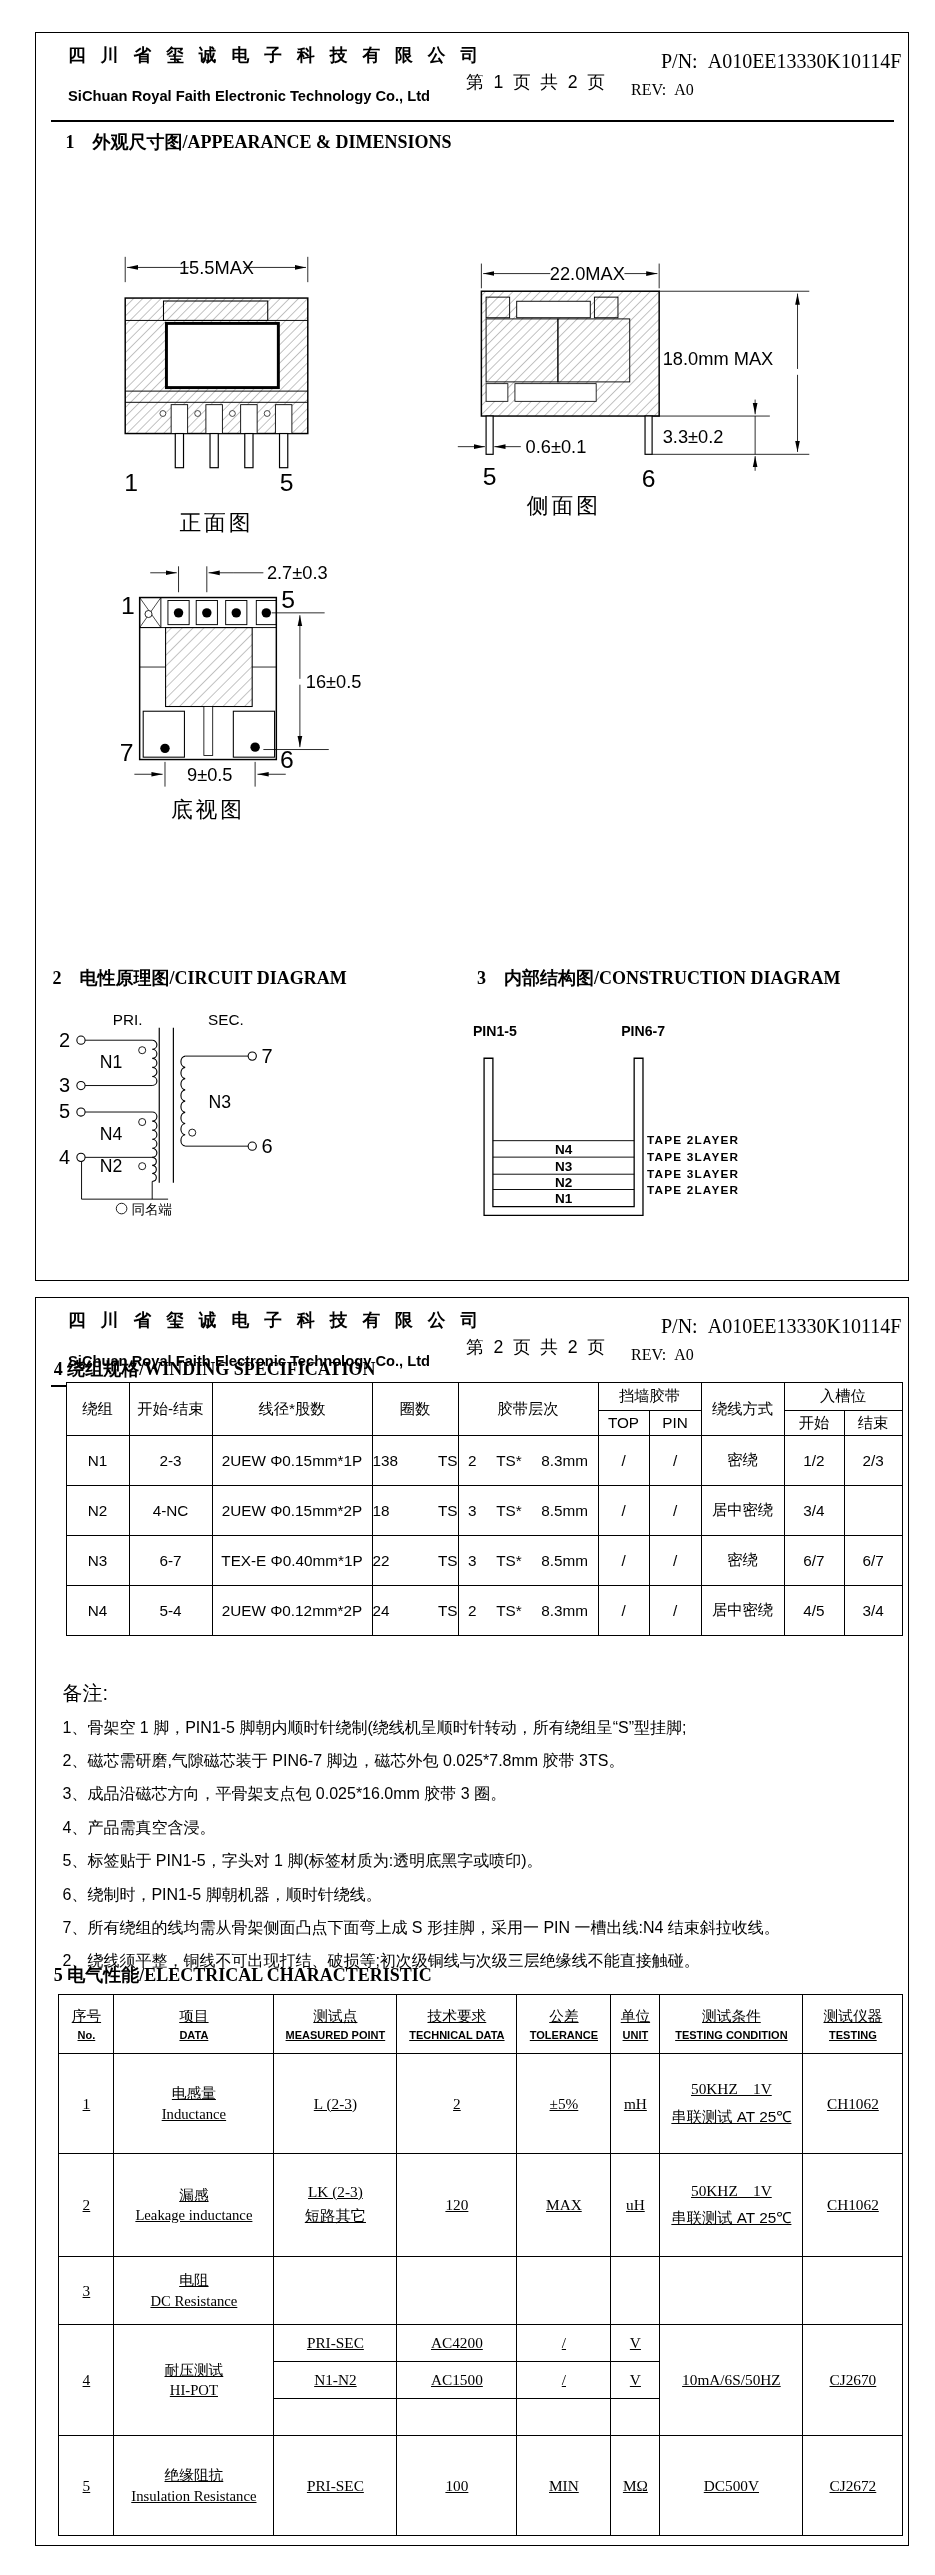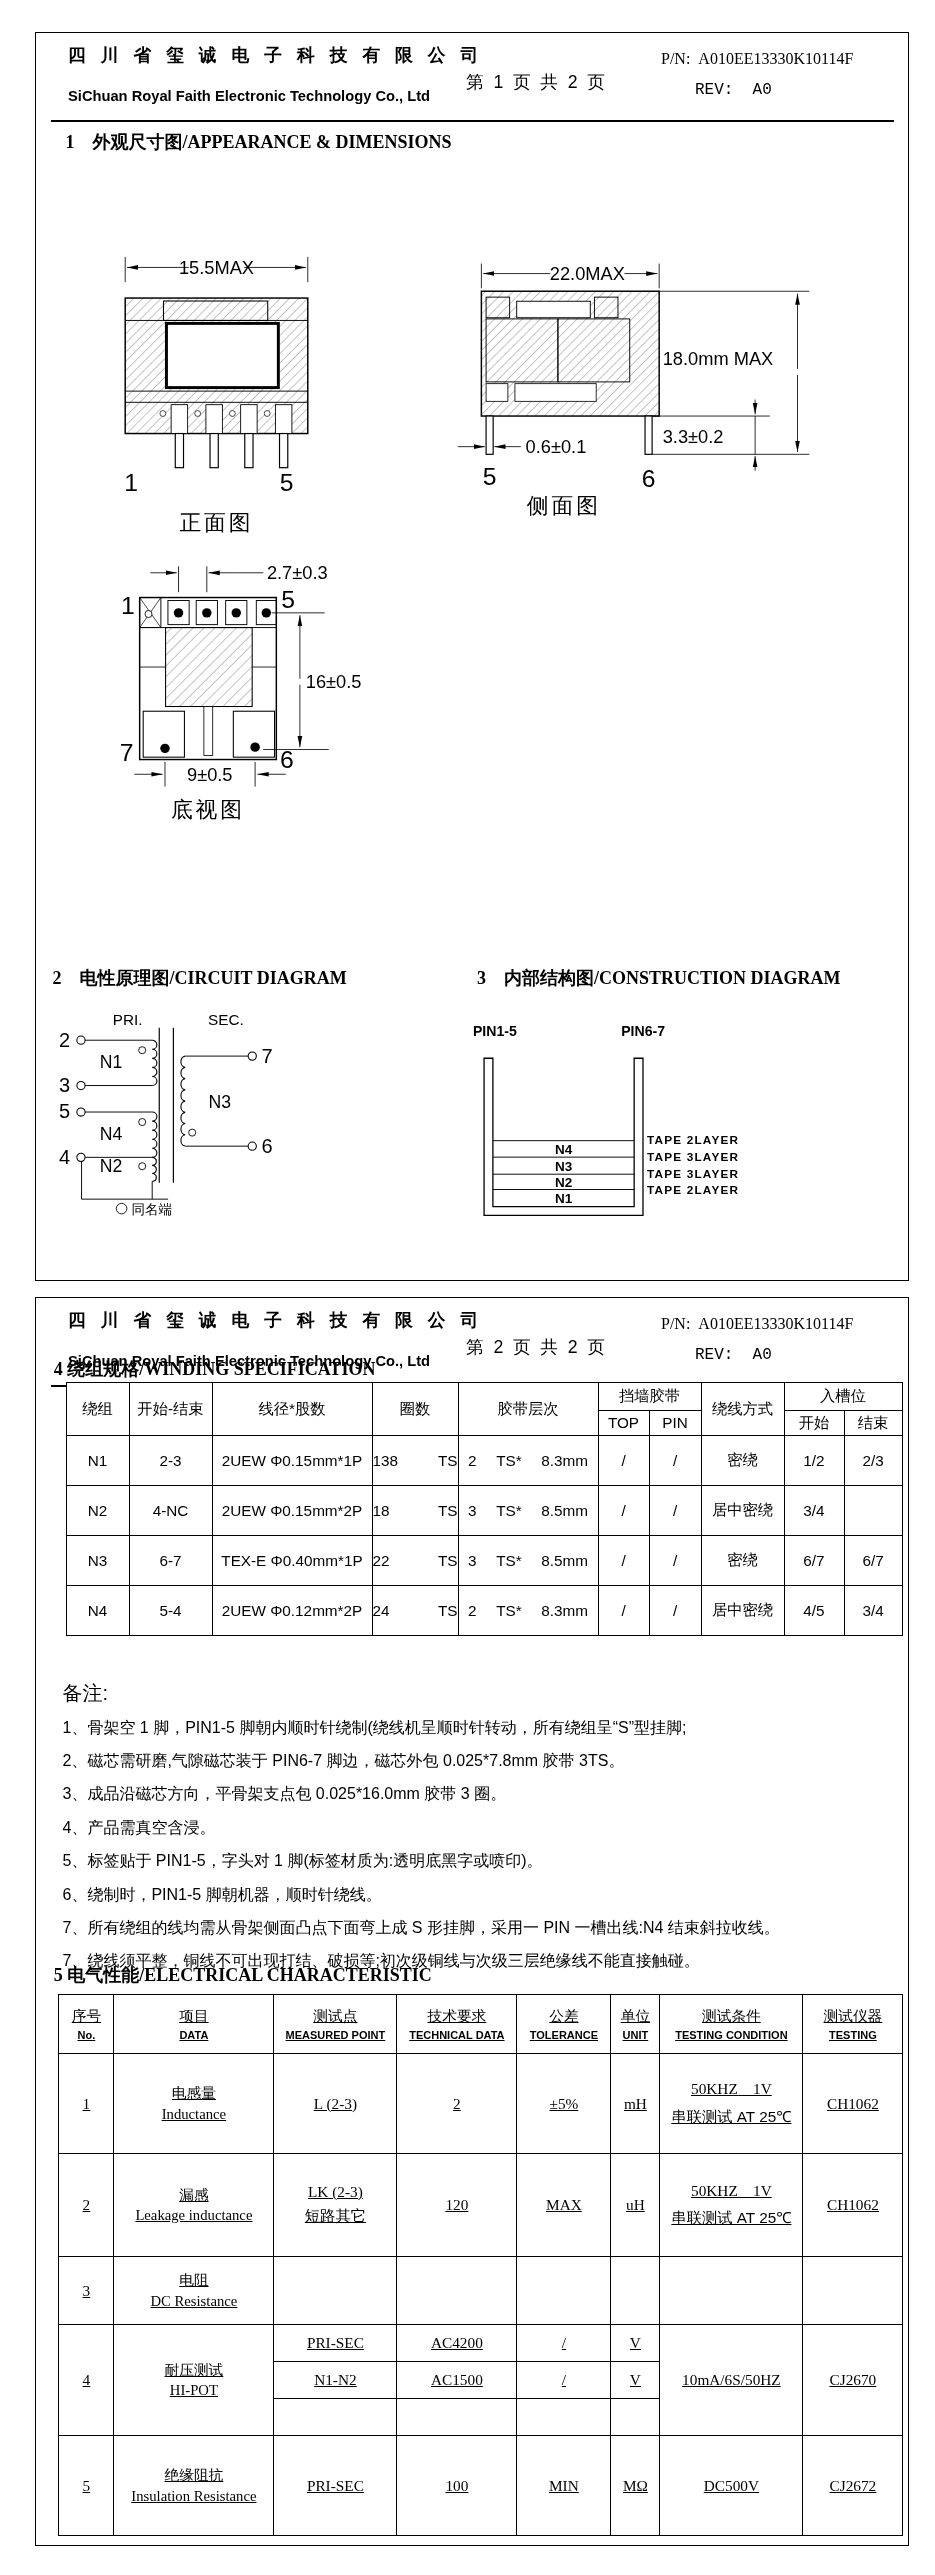--- a/index.html
+++ b/index.html
@@ -3,22 +3,22 @@
 <meta charset="utf-8">
 <style>
   html,body{margin:0;padding:0;background:#fff;}
   body{width:935px;height:2576px;position:relative;font-family:"Liberation Sans",sans-serif;color:#000;}
   .page{position:absolute;left:35px;width:872px;height:1247px;border:1.2px solid #000;background:#fff;}
   #p1{top:32px;} #p2{top:1297px;}
   .abs{position:absolute;}
   .co-cn{position:absolute;left:32px;top:10px;font-weight:bold;font-size:17.7px;letter-spacing:5.3px;font-family:"Liberation Serif",serif;}
   .co-en{position:absolute;left:32px;top:55px;font-weight:bold;font-size:14.7px;}
   .pageinfo{position:absolute;left:430px;top:37px;font-size:17.7px;letter-spacing:2.4px;}
-  .pn{position:absolute;left:625px;top:16.5px;font-size:16px;font-family:"Liberation Serif",serif;}
-  .rev{position:absolute;left:659px;top:48px;font-size:16px;font-family:Liberation Mono, monospace;}
+  .pn{position:absolute;left:625px;top:16.5px;font-size:20px;font-family:"Liberation Serif",serif;}
+  .rev{position:absolute;left:595px;top:48px;font-size:16px;font-family:Liberation Serif, serif;}
   .hdr-rule{position:absolute;left:14.7px;top:87px;width:843px;height:2.4px;background:#000;}
   .sec-title{position:absolute;font-family:"Liberation Serif",serif;font-weight:bold;font-size:18px;white-space:pre;}
   svg{position:absolute;overflow:visible;}
   svg text{fill:#000;font-family:"Liberation Sans",sans-serif;}
   .ln{stroke:#000;stroke-width:1.6;fill:none;}
   .thin{stroke:#000;stroke-width:1.4;fill:none;}
   .dim{font-size:31px;}
   .pinnum{font-size:42px;}
   .cap{font-size:37px;letter-spacing:5px;}
   .coil{fill:none;stroke:#000;stroke-width:1.9;}
@@ -389,21 +389,21 @@
 
   <div class="notes">
     <div class="notes-title">备注:</div>
     <div class="nt">1、骨架空 1 脚，PIN1-5 脚朝内顺时针绕制(绕线机呈顺时针转动，所有绕组呈“S”型挂脚;</div>
     <div class="nt">2、磁芯需研磨,气隙磁芯装于 PIN6-7 脚边，磁芯外包 0.025*7.8mm 胶带 3TS。</div>
     <div class="nt">3、成品沿磁芯方向，平骨架支点包 0.025*16.0mm 胶带 3 圈。</div>
     <div class="nt">4、产品需真空含浸。</div>
     <div class="nt">5、标签贴于 PIN1-5，字头对 1 脚(标签材质为:透明底黑字或喷印)。</div>
     <div class="nt">6、绕制时，PIN1-5 脚朝机器，顺时针绕线。</div>
     <div class="nt">7、所有绕组的线均需从骨架侧面凸点下面弯上成 S 形挂脚，采用一 PIN 一槽出线:N4 结束斜拉收线。</div>
-    <div class="nt">7、绕线须平整，铜线不可出现打结、破损等;初次级铜线与次级三层绝缘线不能直接触碰。</div>
+    <div class="nt">2、绕线须平整，铜线不可出现打结、破损等;初次级铜线与次级三层绝缘线不能直接触碰。</div>
   </div>
 
   <div class="sec-title" style="left:17.7px;top:665px;text-align:right;">5 电气性能/ELECTRICAL CHARACTERISTIC</div>
 
   <table class="abs et" style="left:22.4px;top:696px;width:844px;text-decoration:underline;">
     <colgroup>
       <col style="width:55px">
         <col style="width:160px">
         <col style="width:123px">
         <col style="width:120px">

